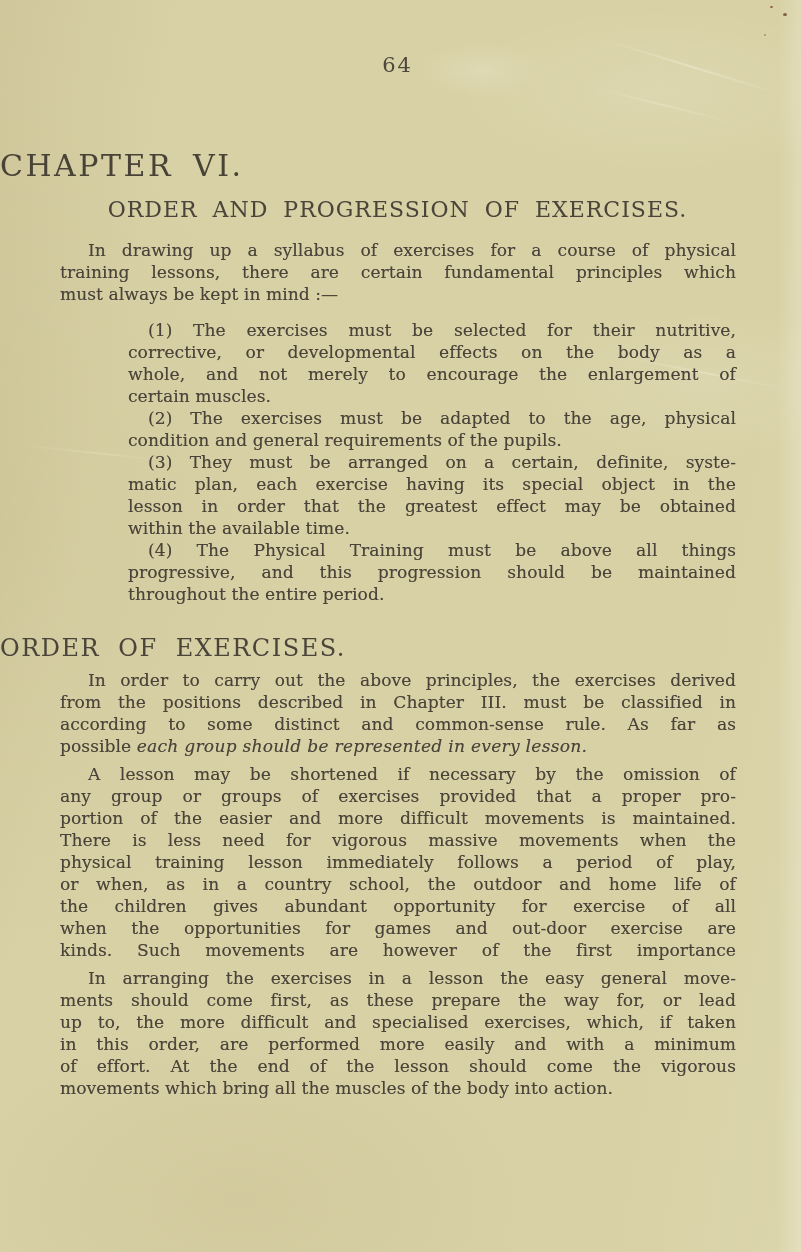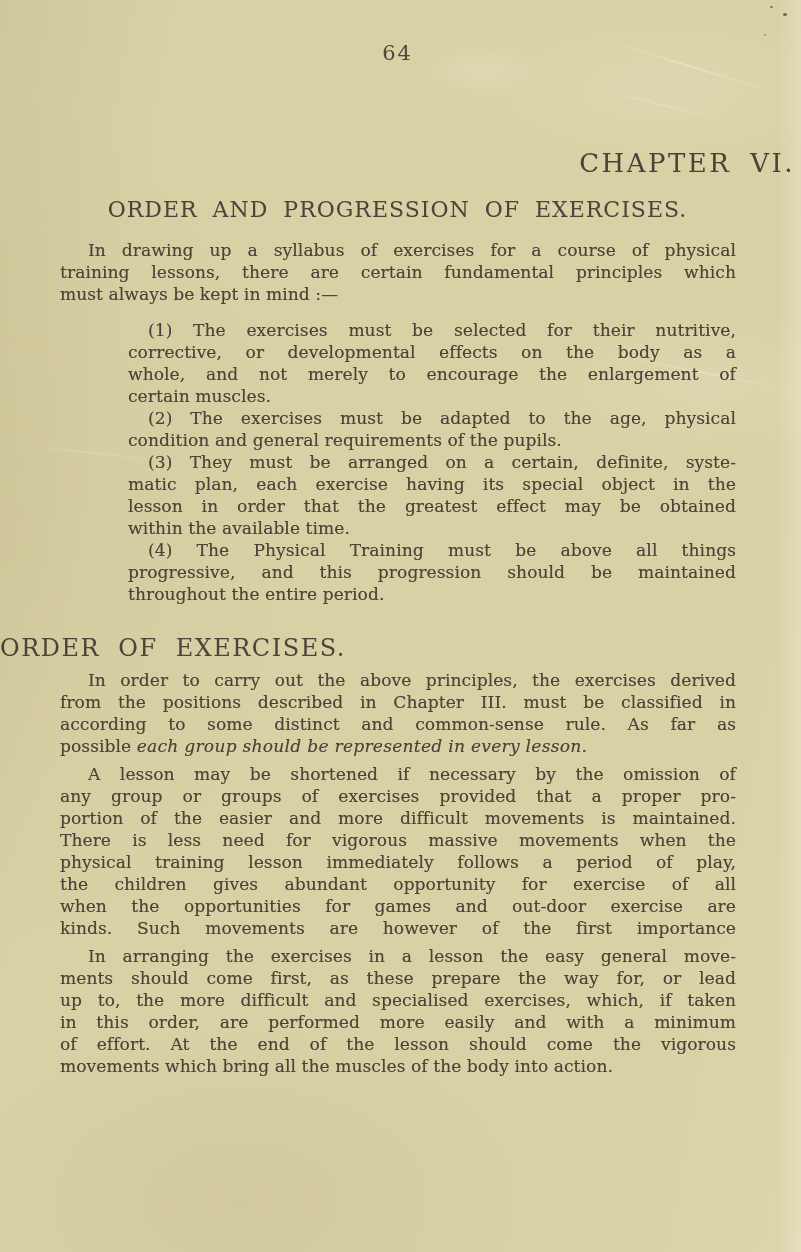--- a/index.html
+++ b/index.html
@@ -40,31 +40,31 @@
   .crease.c2 { left: 588px; top: 104px; width: 150px; transform: rotate(14deg); opacity: .4; }
   .crease.c3 { left: 615px; top: 372px; width: 180px; transform: rotate(11deg); opacity: .45; }
   .crease.c4 { left: 20px;  top: 452px; width: 150px; transform: rotate(6deg);  opacity: .3; }
   .speck { position: absolute; border-radius: 50%; }
   .speck.s1 { left: 770px; top: 6px;  width: 3px; height: 2px; background: #91624a; }
   .speck.s2 { left: 783px; top: 13px; width: 4px; height: 3px; background: #845d45; }
   .speck.s3 { left: 764px; top: 34px; width: 2px; height: 2px; background: rgba(135,98,70,0.6); }
 
   .page-number {
     position: absolute;
-    top: 41px; left: 0; width: 795px;
+    top: 53px; left: 0; width: 795px;
     text-align: center;
     font-size: 21px;
     letter-spacing: 2px;
     color: #4e473c;
   }
   .chapter-heading {
     position: absolute;
     top: 148px; left: 0; width: 795px;
-    text-align: right;
-    font-size: 26px;
+    text-align: left;
+    font-size: 30px;
     font-weight: normal;
     letter-spacing: 2.5px;
     word-spacing: 8px;
     color: #494237;
   }
   .chapter-subheading {
     position: absolute;
     top: 197px; left: 0; width: 795px;
     text-align: center;
     font-size: 22px;
@@ -165,20 +165,21 @@
         <div class="line"><span>from the positions described in Chapter III. must be classified in</span></div>
         <div class="line"><span>according to some distinct and common-sense rule. As far as</span></div>
         <div class="line last"><span>possible </span><i>each group should be represented in every lesson.</i></div>
       </div>
       <div class="block block-paragraph">
         <div class="line first"><span>A lesson may be shortened if necessary by the omission of</span></div>
         <div class="line"><span>any group or groups of exercises provided that a proper pro-</span></div>
         <div class="line"><span>portion of the easier and more difficult movements is maintained.</span></div>
         <div class="line"><span>There is less need for vigorous massive movements when the</span></div>
         <div class="line"><span>physical training lesson immediately follows a period of play,</span></div>
+        <div class="line"><span>or when, as in a country school, the outdoor and home life of</span></div>
         <div class="line"><span>the children gives abundant opportunity for exercise of all</span></div>
         <div class="line"><span>when the opportunities for games and out-door exercise are</span></div>
         <div class="line"><span>kinds. Such movements are however of the first importance</span></div>
       </div>
       <div class="block block-paragraph">
         <div class="line first"><span>In arranging the exercises in a lesson the easy general move-</span></div>
         <div class="line"><span>ments should come first, as these prepare the way for, or lead</span></div>
         <div class="line"><span>up to, the more difficult and specialised exercises, which, if taken</span></div>
         <div class="line"><span>in this order, are performed more easily and with a minimum</span></div>
         <div class="line"><span>of effort. At the end of the lesson should come the vigorous</span></div>

